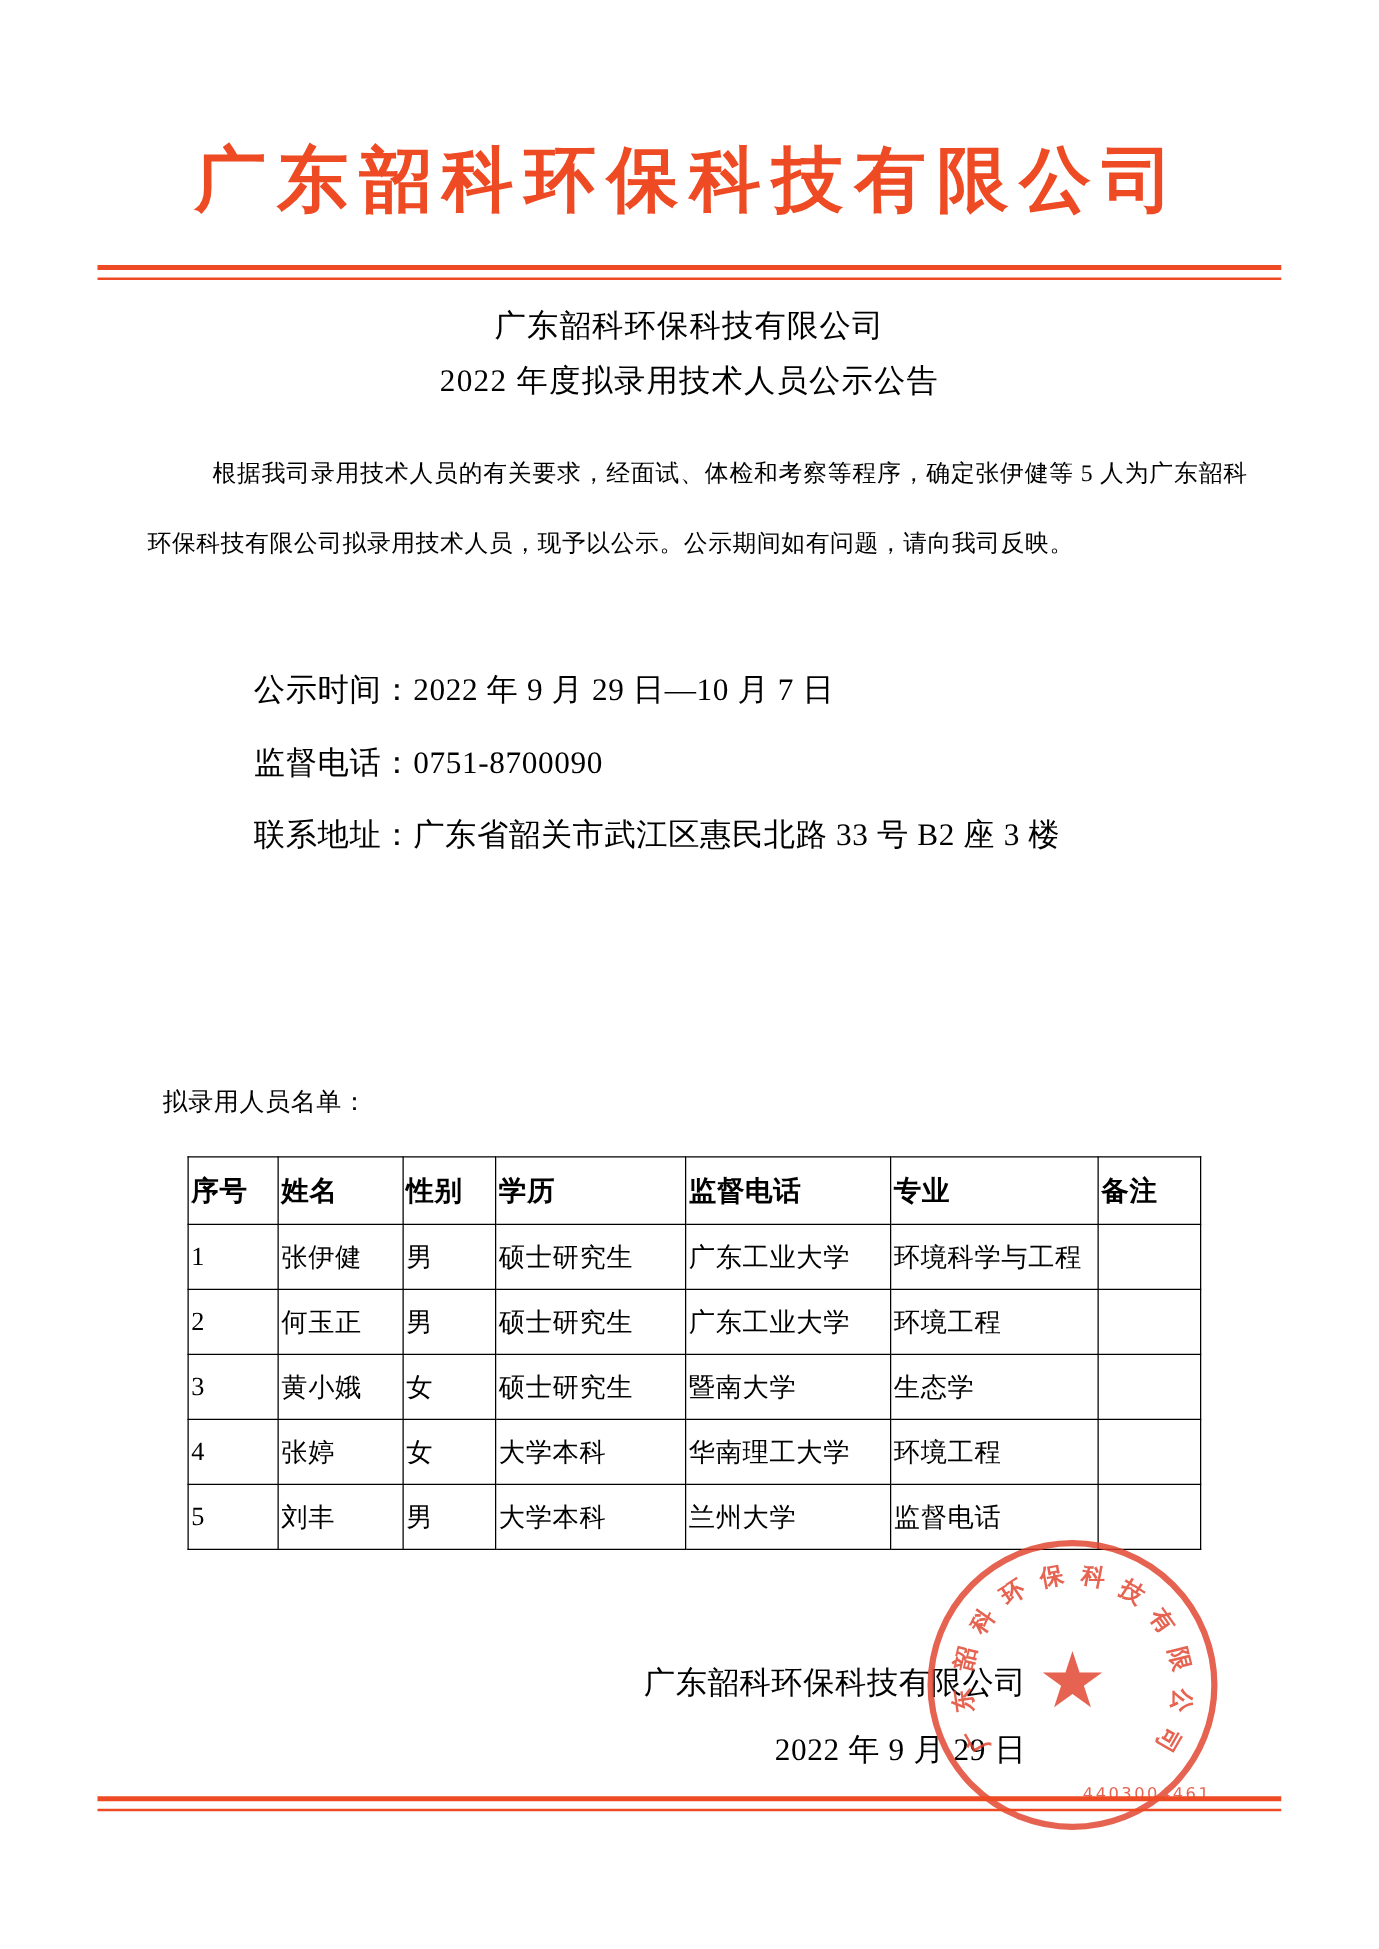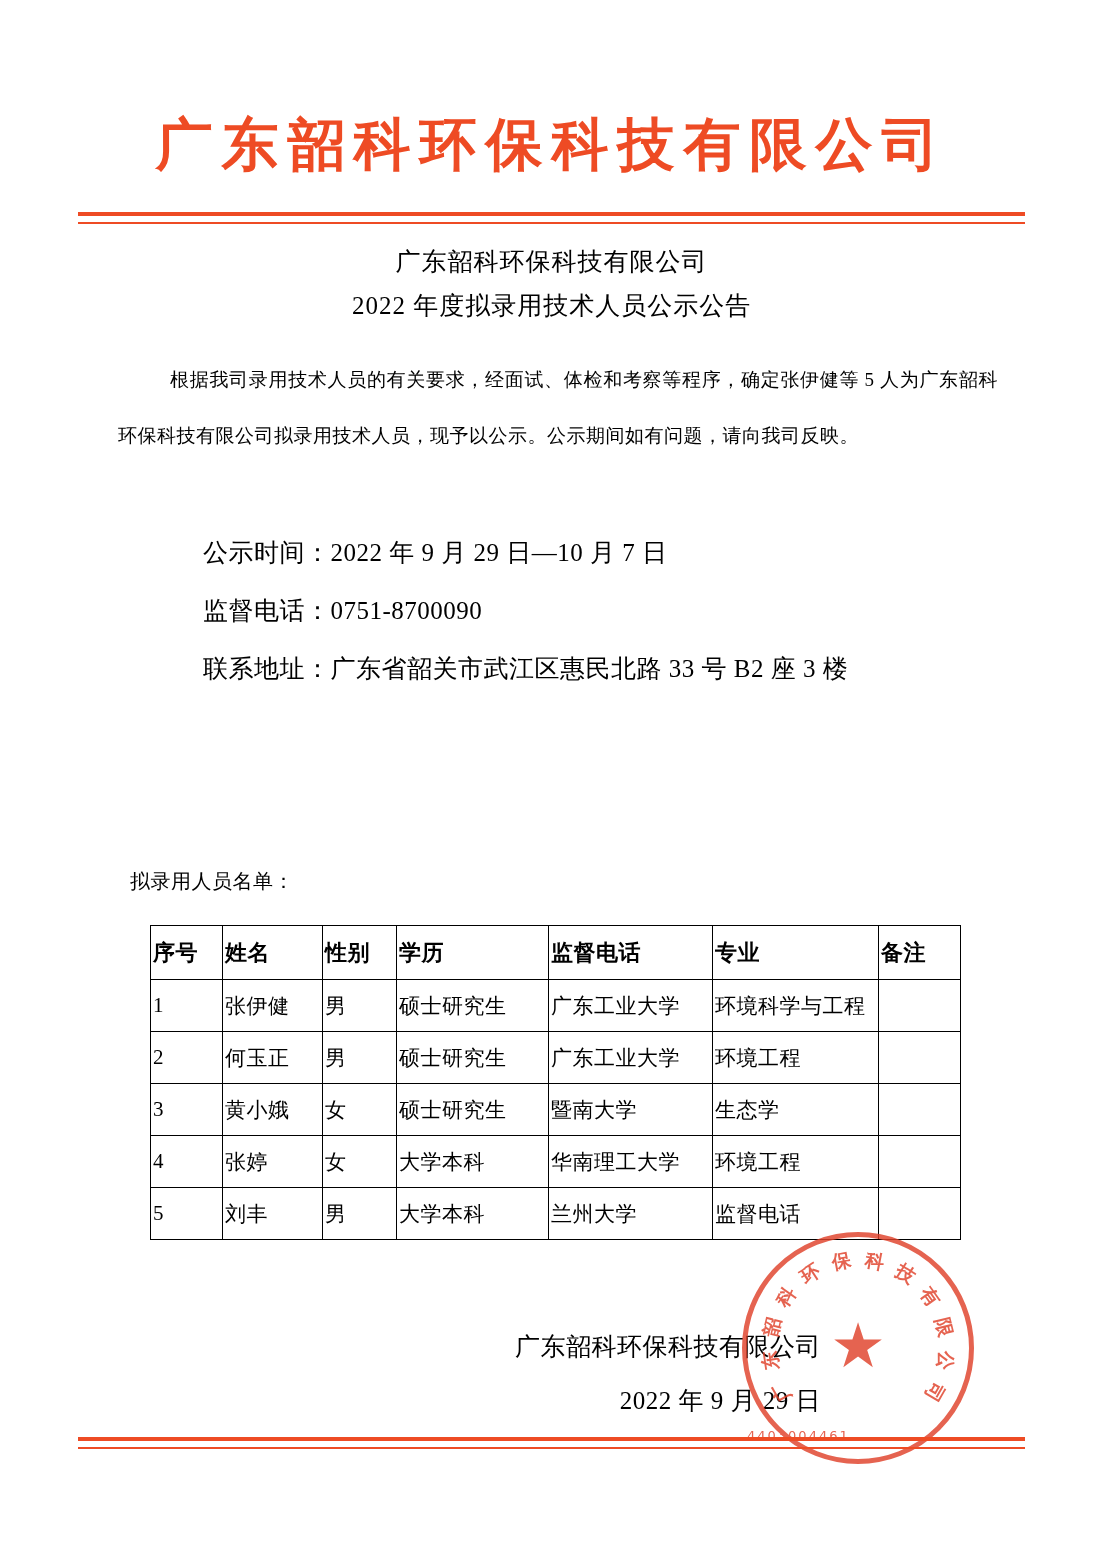--- a/index.html
+++ b/index.html
@@ -175,21 +175,21 @@
     font-family: "DejaVu Serif", serif;
     font-weight: bold;
     transform-origin: 0 0;
     white-space: nowrap;
   }
   .seal .bottom-code {
     position: absolute;
     left: 0;
     bottom: 16px;
     width: 222px;
-    text-align: left;
+    text-align: right;
     font-size: 13px;
     color: #e0412a;
     letter-spacing: 2px;
     font-family: "DejaVu Sans", sans-serif;
   }
 
   
   .rule-bot {
     position: absolute;
     left: 78px;

